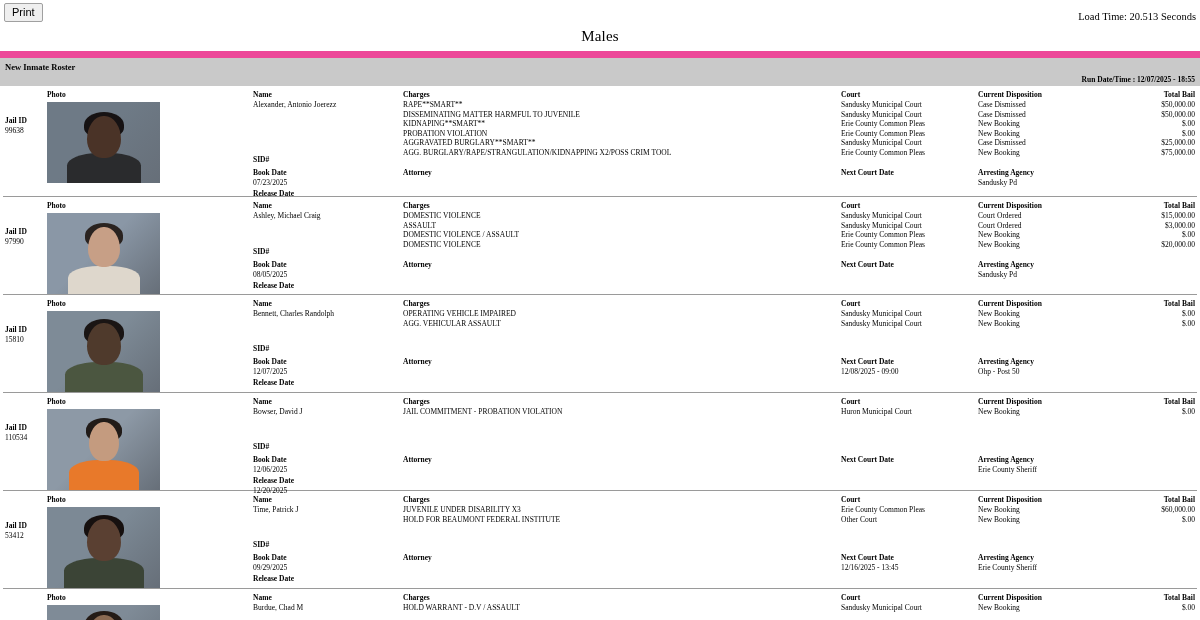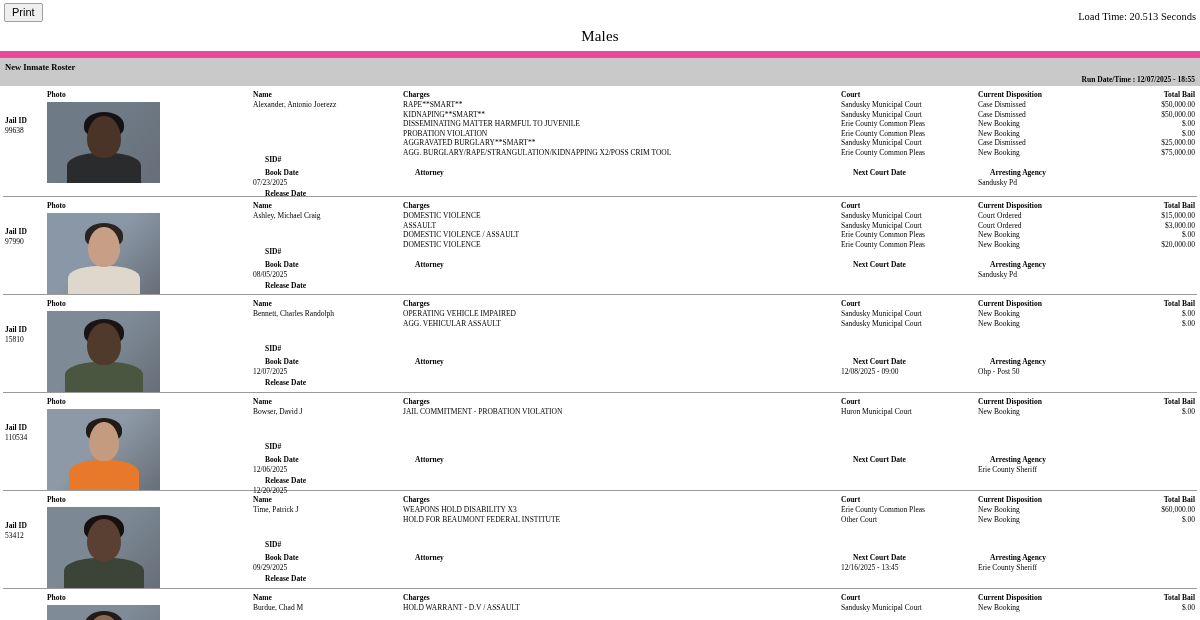--- a/index.html
+++ b/index.html
@@ -134,21 +134,21 @@
   .mug-hair {
     position: absolute;
     left: 50%;
     transform: translateX(-50%);
     border-radius: 50% 50% 40% 40%;
   }
   
   .sub {
     position: absolute;
   }
-  .sub .hdr { padding-top: 0; margin-left: 12px; }
+  .sub .hdr { padding-top: 0; }
 </style>
 </head>
 <body>
 
 <div id="page">
 
   <div class="topbar">
     <button class="print-btn">Print</button>
     <div class="load-time">Load Time: 20.513 Seconds</div>
   </div>
@@ -176,22 +176,22 @@
               <div class="mug-head" style="width: 34px; height: 42px; top: 14px; background: rgb(74, 51, 39);"></div>
             </div>
           </div>
           <div class="col c-name">
             <div class="hdr">Name</div>
             <div class="val">Alexander, Antonio Joerezz</div>
           </div>
           <div class="col c-charges line-list">
             <div class="hdr">Charges</div>
             <div class="val">RAPE**SMART**</div>
+            <div class="val">DISSEMINATING MATTER HARMFUL TO JUVENILE</div>
             <div class="val">KIDNAPING**SMART**</div>
-            <div class="val">DISSEMINATING MATTER HARMFUL TO JUVENILE</div>
             <div class="val">PROBATION VIOLATION</div>
             <div class="val">AGGRAVATED BURGLARY**SMART**</div>
             <div class="val">AGG. BURGLARY/RAPE/STRANGULATION/KIDNAPPING X2/POSS CRIM TOOL</div>
           </div>
           <div class="col c-court line-list">
             <div class="hdr">Court</div>
             <div class="val">Sandusky Municipal Court</div>
             <div class="val">Sandusky Municipal Court</div>
             <div class="val">Erie County Common Pleas</div>
             <div class="val">Erie County Common Pleas</div>
@@ -447,21 +447,21 @@
               <div class="mug-hair" style="width: 40px; height: 26.04px; top: 8px; background: rgb(22, 16, 15);"></div>
               <div class="mug-head" style="width: 34px; height: 42px; top: 12px; background: rgb(90, 64, 50);"></div>
             </div>
           </div>
           <div class="col c-name">
             <div class="hdr">Name</div>
             <div class="val">Time, Patrick J</div>
           </div>
           <div class="col c-charges line-list">
             <div class="hdr">Charges</div>
-            <div class="val">WEAPONS HOLD DISABILITY X3</div>
+            <div class="val">JUVENILE UNDER DISABILITY X3</div>
             <div class="val">HOLD FOR BEAUMONT FEDERAL INSTITUTE</div>
           </div>
           <div class="col c-court line-list">
             <div class="hdr">Court</div>
             <div class="val">Erie County Common Pleas</div>
             <div class="val">Other Court</div>
           </div>
           <div class="col c-disp line-list">
             <div class="hdr">Current Disposition</div>
             <div class="val">New Booking</div>

